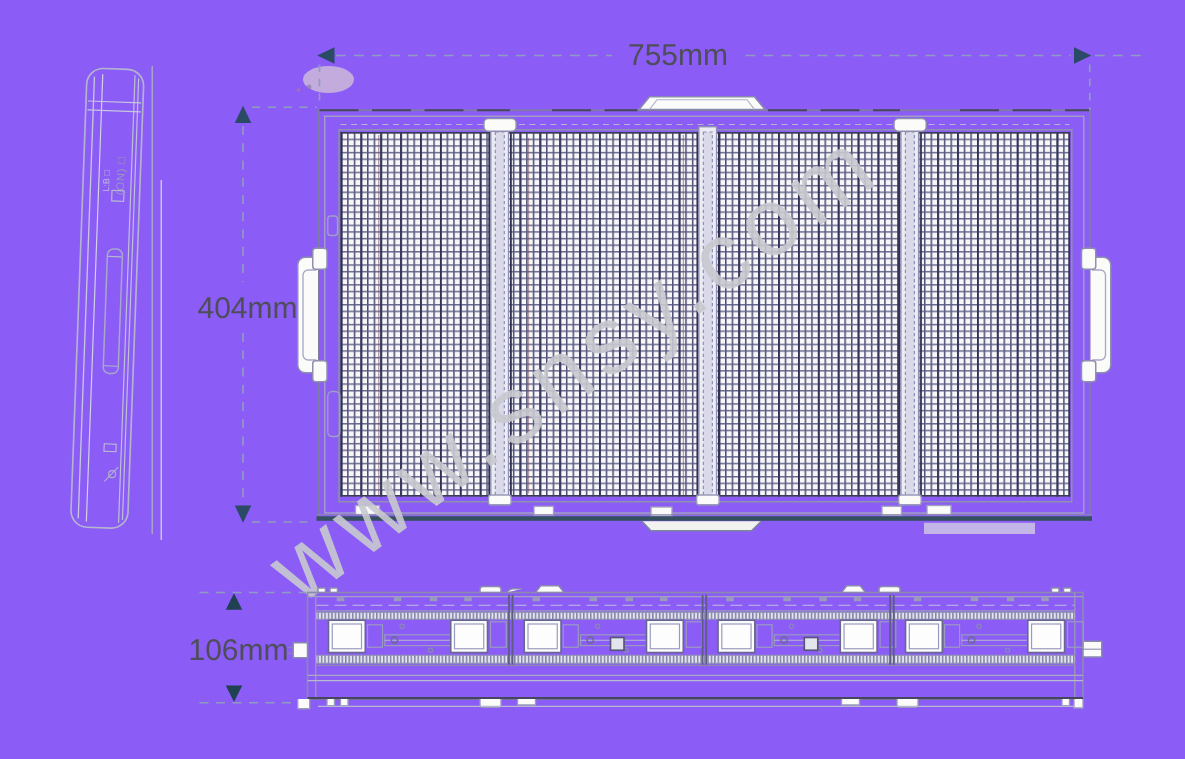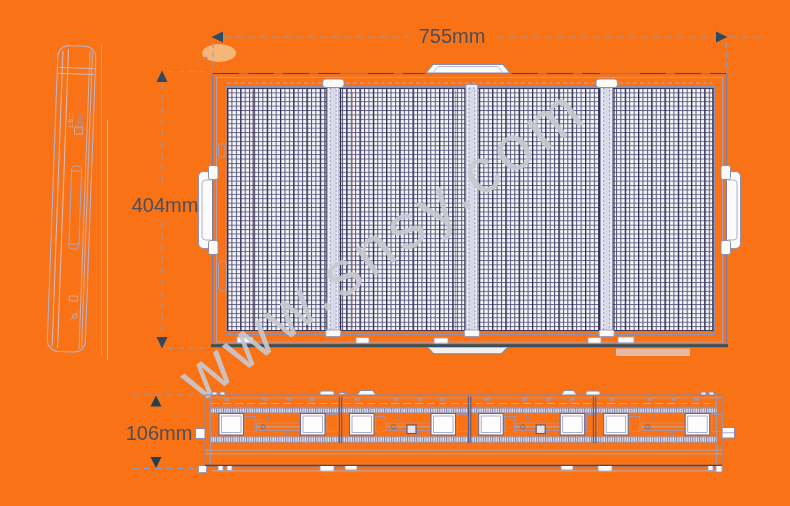--- a/index.html
+++ b/index.html
@@ -1,16 +1,16 @@
 <!DOCTYPE html>
 <html><head>
 <meta charset="utf-8">
 <style>
   html,body{margin:0;padding:0;background:#ffffff;}
-  #page{position:relative;width:790px;height:506px;background:#f97316;overflow:hidden;
+  #page{position:relative;width:790px;height:506px;background:#8b5cf6;overflow:hidden;
         font-family:"Liberation Sans", sans-serif;}
   svg{position:absolute;left:0;top:0;}
 </style>
 </head>
 <body>
 <div id="page">
 <svg width="790" height="506" viewBox="0 0 790 506">
 <defs>
   <pattern id="mesh" width="4.42" height="4.41" patternUnits="userSpaceOnUse" x="227" y="88">
     <rect width="4.42" height="4.41" fill="#f7f7fa"></rect>

